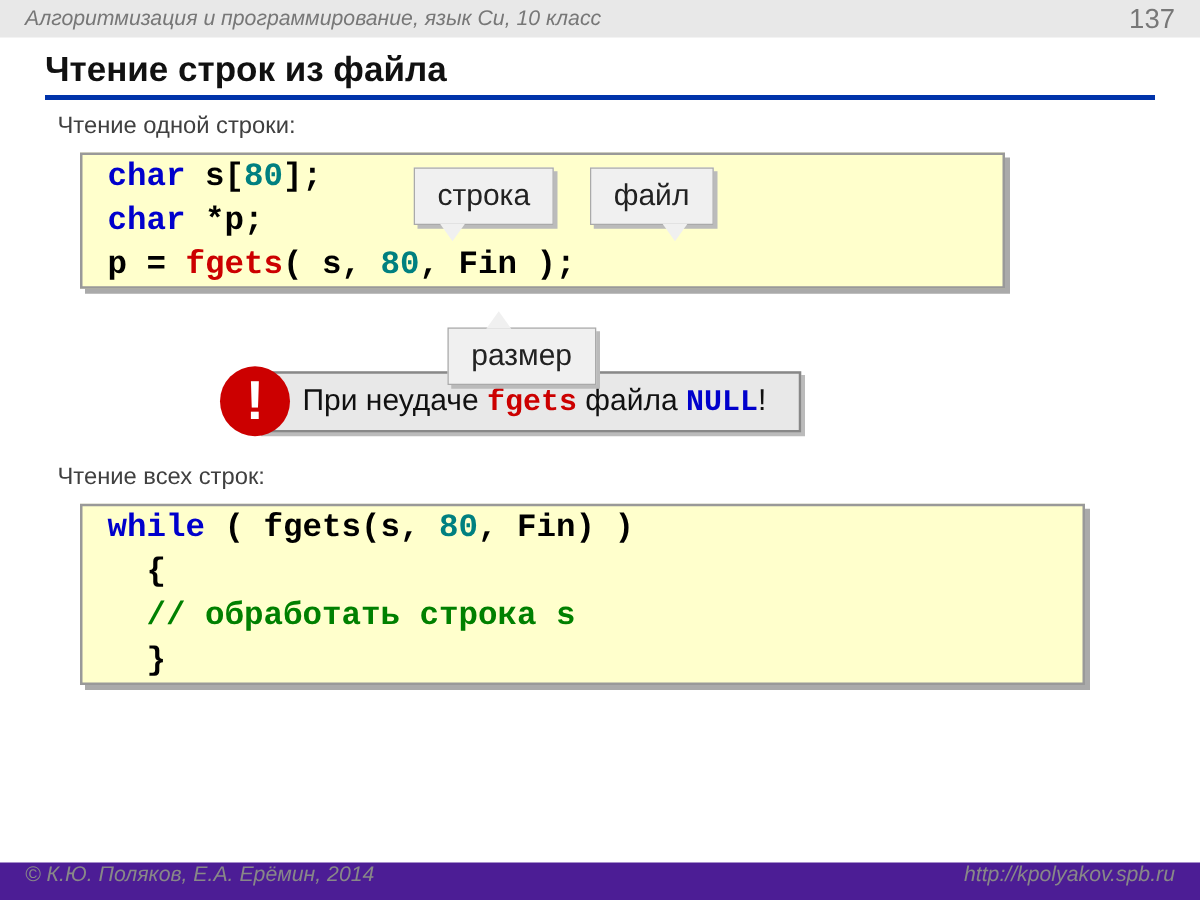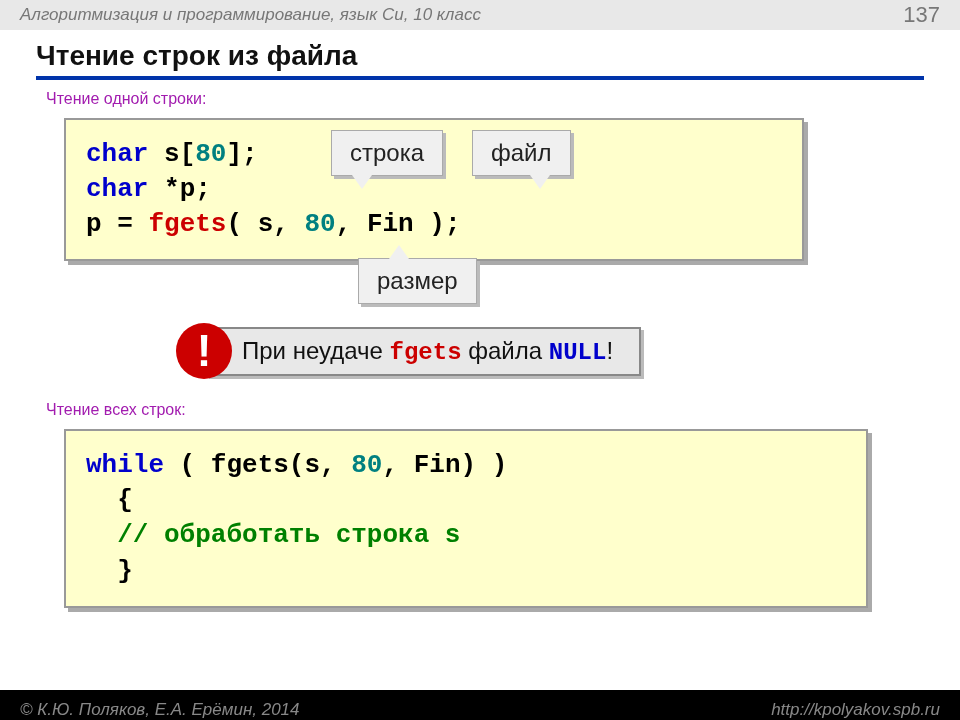--- a/index.html
+++ b/index.html
@@ -33,30 +33,30 @@
   }
   .title {
     font-size: 28px;
     font-weight: bold;
     color: #111;
     border-bottom: 4px solid #0033aa;
     padding-bottom: 4px;
     margin-bottom: 0;
   }
   .subhead {
-    font-size: 16px;
-    color: #a21caf;
+    font-size: 19px;
+    color: #404040;
     margin: 10px 10px 10px 10px;
   }
   .code-box {
     position: relative;
     background: #ffffcc;
     border: 2px solid #999;
     box-shadow: 4px 4px 0 #aaa;
-    padding: 17px 20px;
+    padding: 0 20px;
     font-family: "Courier New", monospace;
     font-size: 26px;
     font-weight: bold;
     line-height: 1.35;
     margin: 0 10px 0 28px;
   }
   .kw-blue { color: #0000cc; }
   .kw-red { color: #cc0000; }
   .kw-teal { color: #008080; }
   .kw-green { color: #008000; }
@@ -112,23 +112,23 @@
     font-weight: normal;
   }
   .note-box .mono { font-family: "Courier New", monospace; font-weight: bold; }
 
   .footer {
     position: absolute;
     bottom: 0;
     left: 0;
     width: 960px;
     height: 30px;
-    background: #000000;
+    background: #4c1d95;
     display: flex;
-    align-items: flex-end;
+    align-items: flex-start;
     justify-content: space-between;
     padding: 0 20px;
     color: #888;
     font-size: 17px;
     font-style: italic;
   }
 </style>
 </head>
 <body>
 

